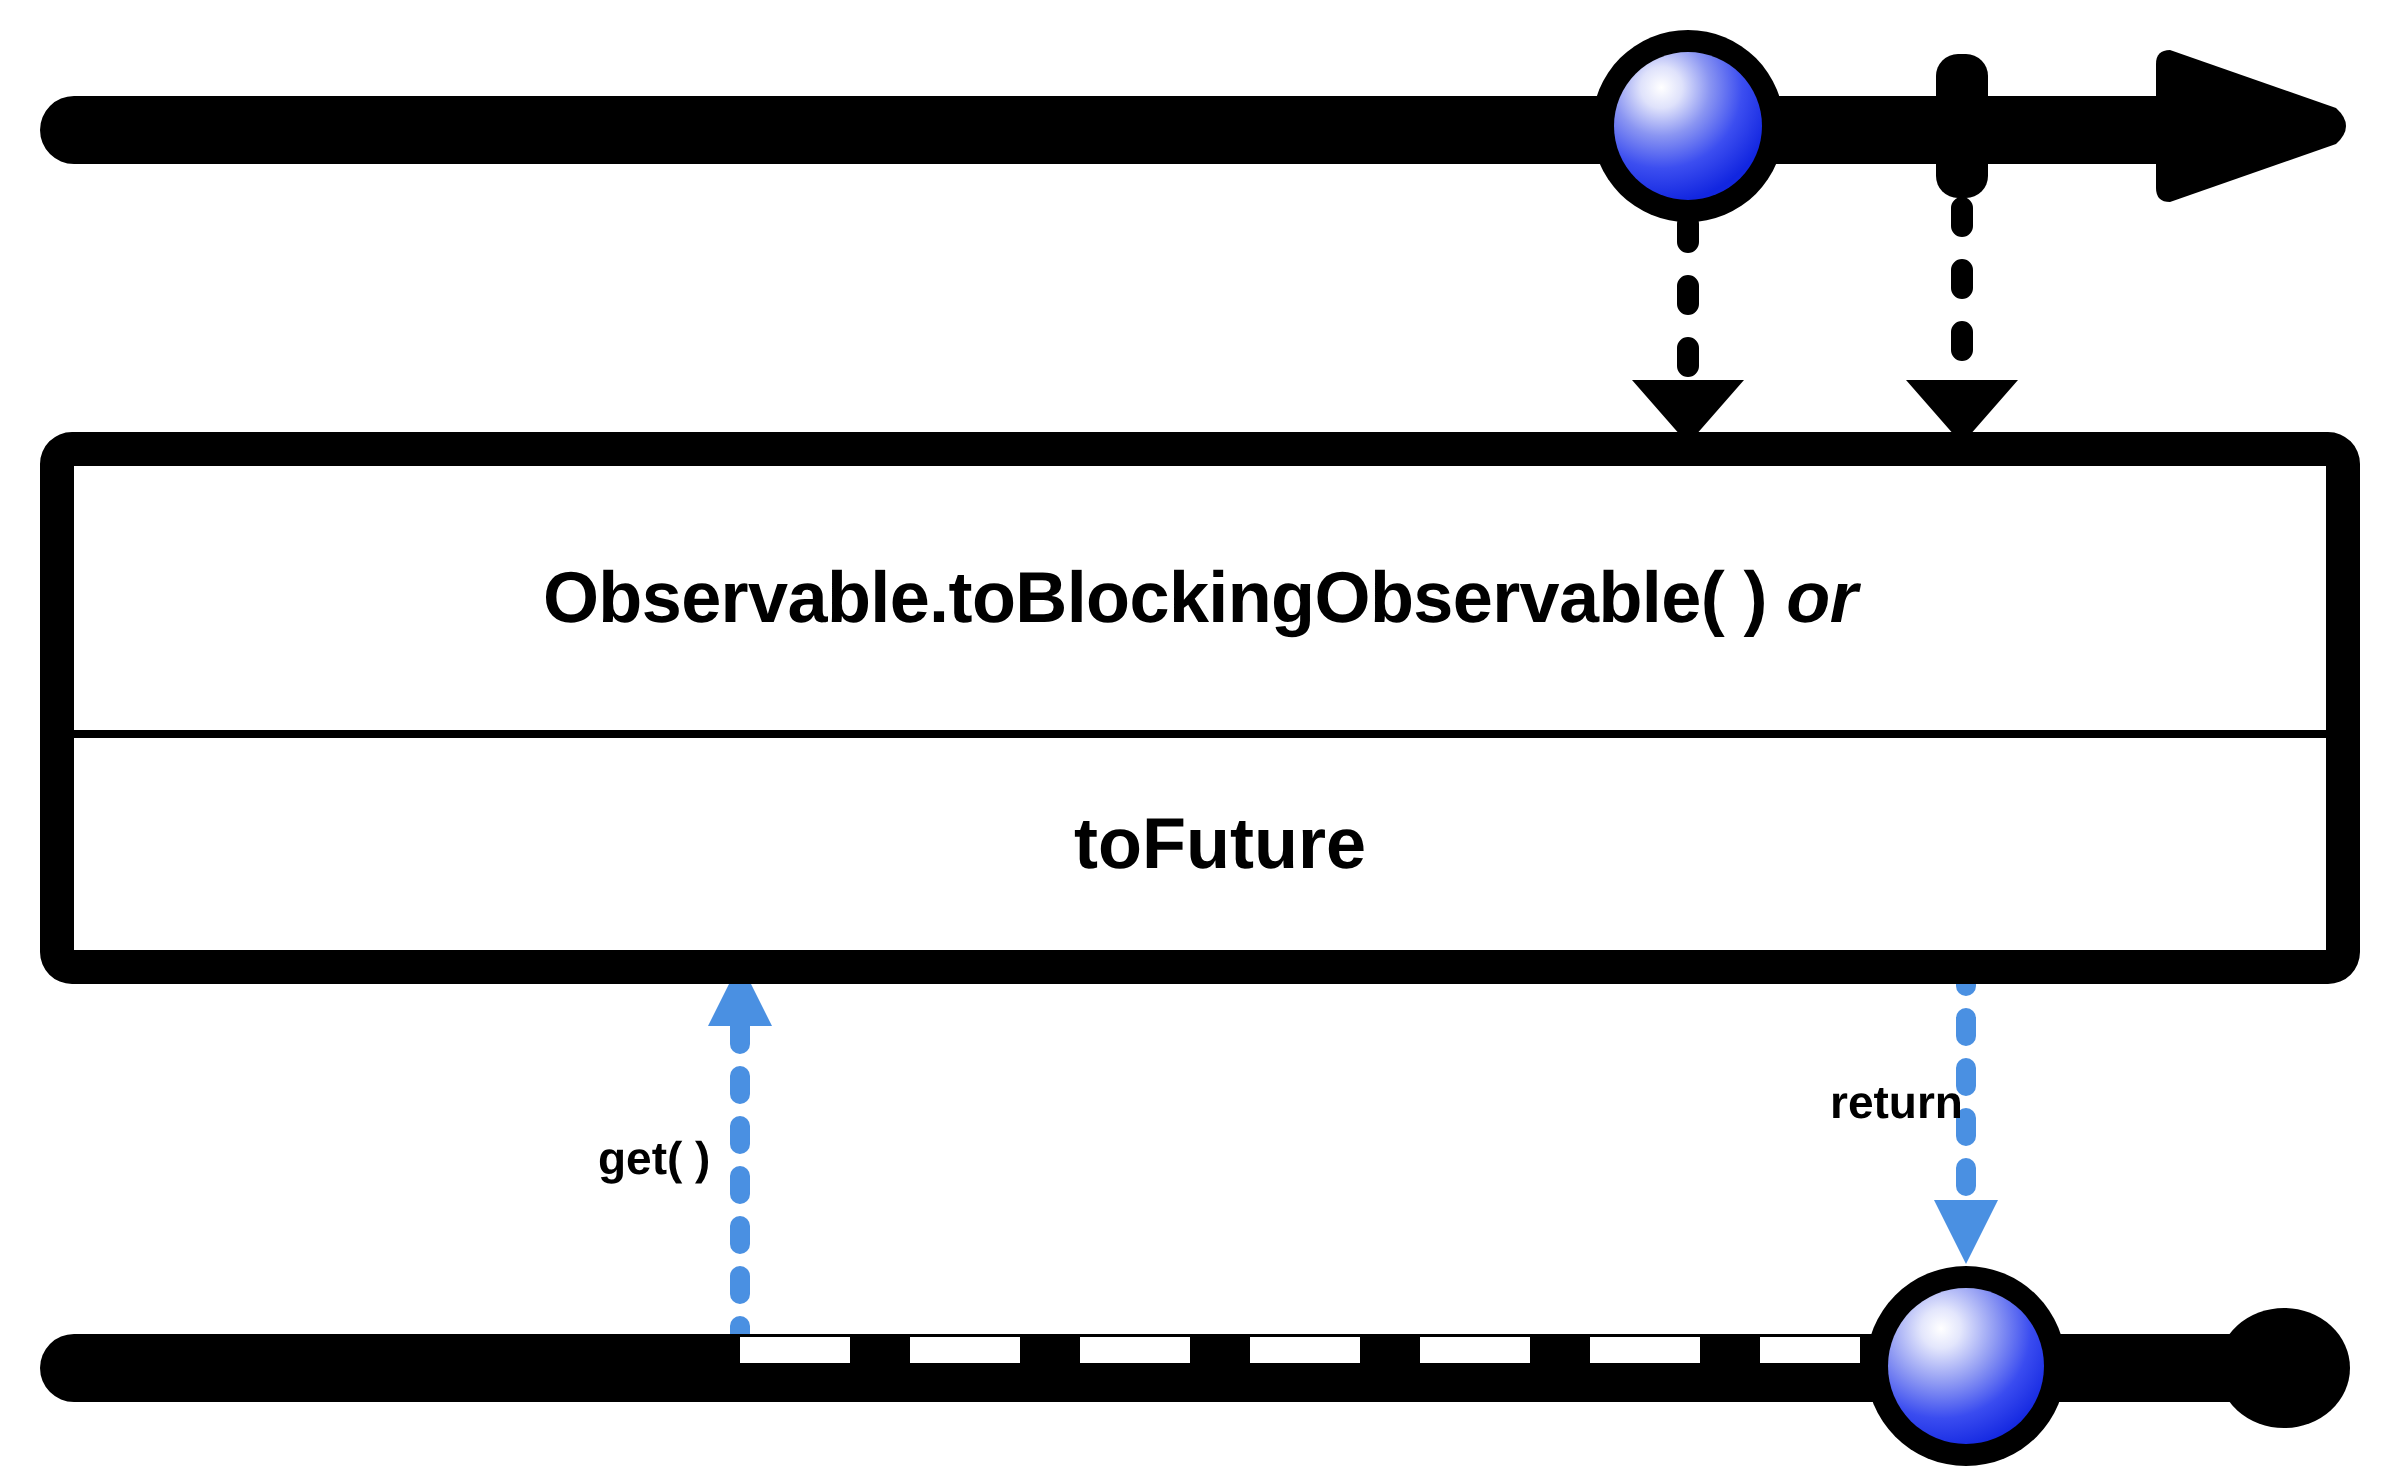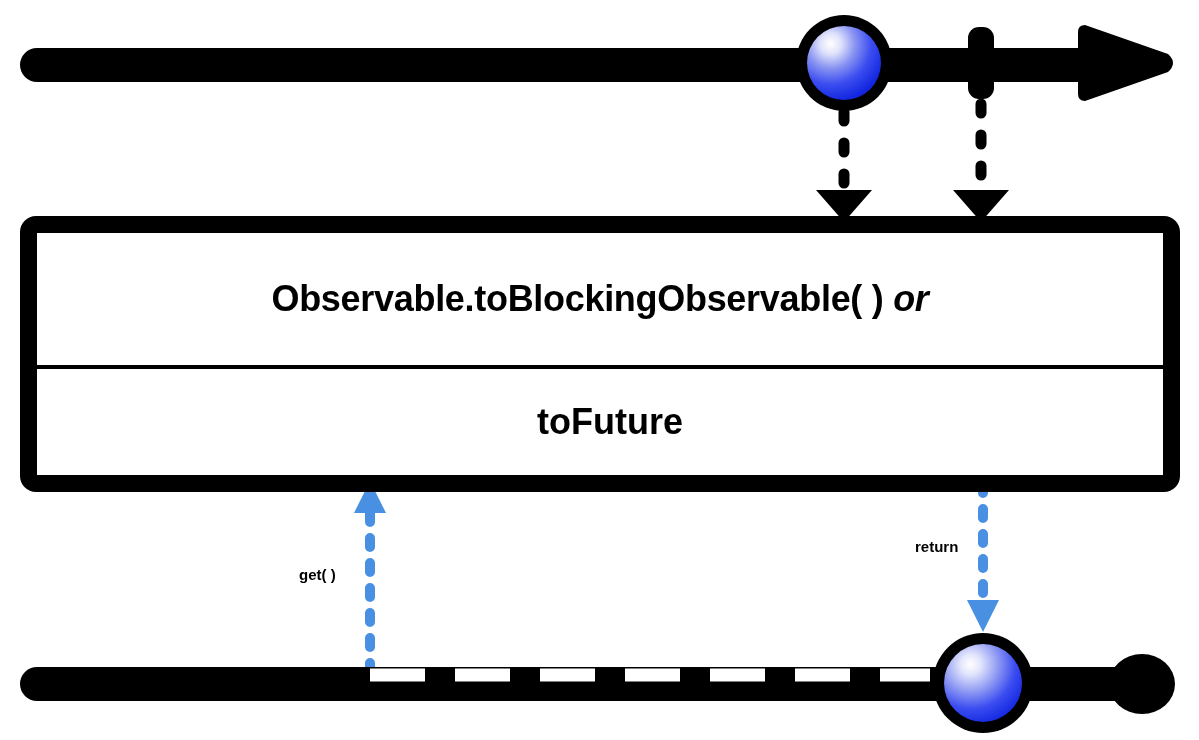--- a/index.html
+++ b/index.html
@@ -64,21 +64,21 @@
   }
   .op-sub {
     font-size: 36px;
     font-weight: bold;
     color: #000000;
     white-space: nowrap;
   }
   
   .calllabel {
     position: absolute;
-    font-size: 15px;
+    font-size: 23px;
     font-weight: bold;
     color: #000000;
     white-space: nowrap;
   }
   #get-label  { left: 299px; top: 566px; }
   #ret-label  { left: 915px; top: 538px; }
 </style>
 </head>
 <body>
 

